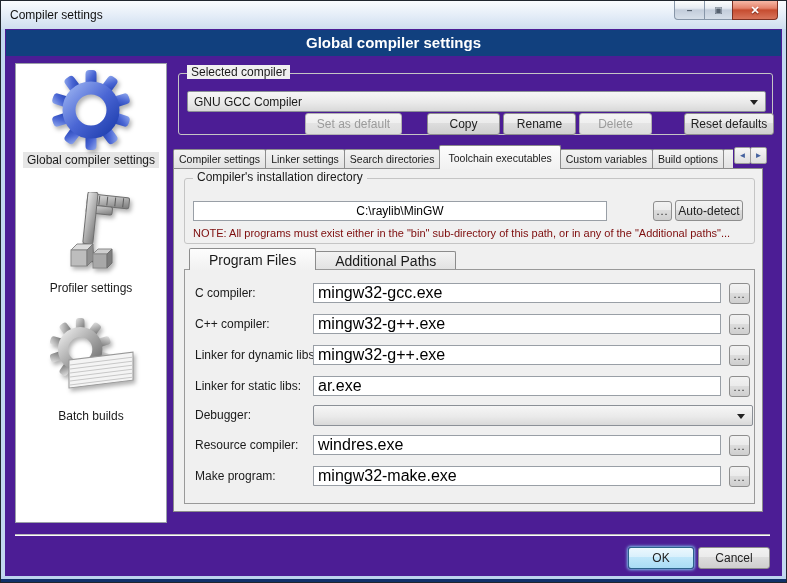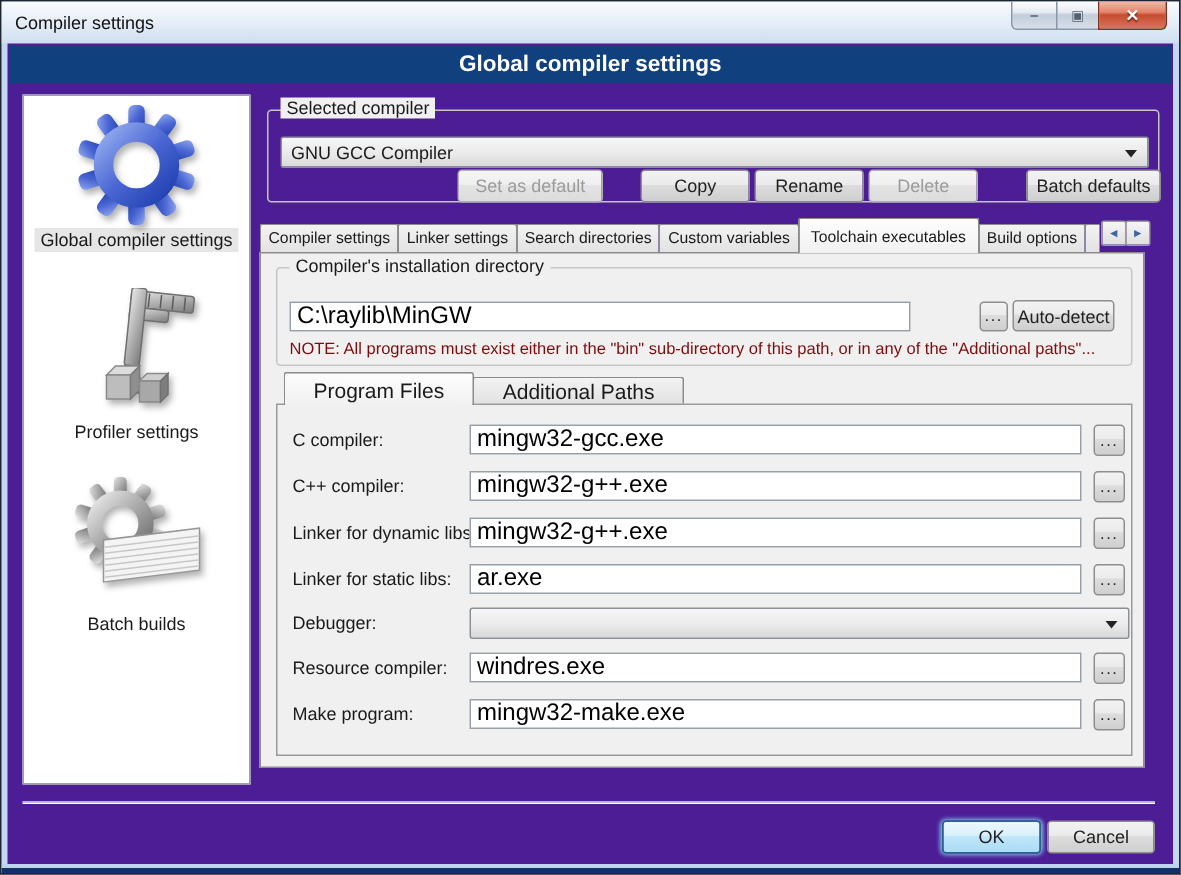--- a/index.html
+++ b/index.html
@@ -75,21 +75,21 @@
   .tab.partial{flex:0 0 10px;}
   .tab-arrows{display:flex;align-items:flex-start;padding-top:3px;margin-left:2px;}
   .tab-arrow{width:17px;height:17px;border:1px solid #9a9a9a;border-radius:2px;margin-left:-1px;
     background:linear-gradient(#f6f6f6,#dfdfdf);display:flex;align-items:center;justify-content:center;
     font-size:8px;color:#44629f;cursor:pointer;}
   
   .tab-panel{position:absolute;left:168px;top:139px;width:590px;height:344px;
     border:1px solid #8c8c8c;background:#f0f0f0;z-index:2;}
   .gb-dir{left:10px;top:9px;width:571px;height:66px;}
   .dir-input{position:absolute;left:8px;top:22px;width:414px;height:20px;
-    border:1px solid #999fa6;padding:0 4px;font-family:inherit;font-size:16px;background:#fff;}
+    border:1px solid #999fa6;padding:0 4px;font-family:inherit;font-size:12px;background:#fff;text-align:center;}
   .btn-small{height:20px;font-size:11px;letter-spacing:1px;}
   .btn-dir-browse{left:468px;top:22px;width:19px;}
   .btn-autodetect{left:490px;top:21px;width:68px;height:21px;font-size:12px;letter-spacing:0;}
   .note{position:absolute;left:8px;top:48px;font-size:11px;color:#7d0c0c;white-space:nowrap;}
   
   .subtabs{position:absolute;left:15px;top:79px;display:flex;align-items:flex-end;height:22px;}
   .subtab{height:19px;line-height:18px;padding:0 19px;font-size:14px;
     background:linear-gradient(#f3f3f3,#e1e1e1);border:1px solid #8c8c8c;border-bottom:none;
     border-radius:2px 2px 0 0;margin-right:-1px;cursor:pointer;white-space:nowrap;}
   .subtab.active{height:22px;line-height:22px;background:linear-gradient(#fdfdfd,#f1f1f1);
@@ -233,30 +233,30 @@
     <div class="groupbox gb-compiler">
       <span class="gb-label">Selected compiler</span>
       <div class="combo combo-main">
         <span>GNU GCC Compiler</span>
         <span class="arrow"></span>
       </div>
       <div class="btn disabled btn-setdefault">Set as default</div>
       <div class="btn btn-copy">Copy</div>
       <div class="btn btn-rename">Rename</div>
       <div class="btn disabled btn-delete">Delete</div>
-      <div class="btn btn-reset">Batch defaults</div>
+      <div class="btn btn-reset">Reset defaults</div>
     </div>
 
     <div class="tabs">
       <div class="tabs-scroll">
         <div class="tab">Compiler settings</div>
         <div class="tab">Linker settings</div>
         <div class="tab">Search directories</div>
+        <div class="tab active">Toolchain executables</div>
         <div class="tab">Custom variables</div>
-        <div class="tab active">Toolchain executables</div>
         <div class="tab">Build options</div>
         <div class="tab partial"></div>
       </div>
       <div class="tab-arrows">
         <div class="tab-arrow">
             <span>◄</span>
           </div>
         <div class="tab-arrow">
             <span>►</span>
           </div>

